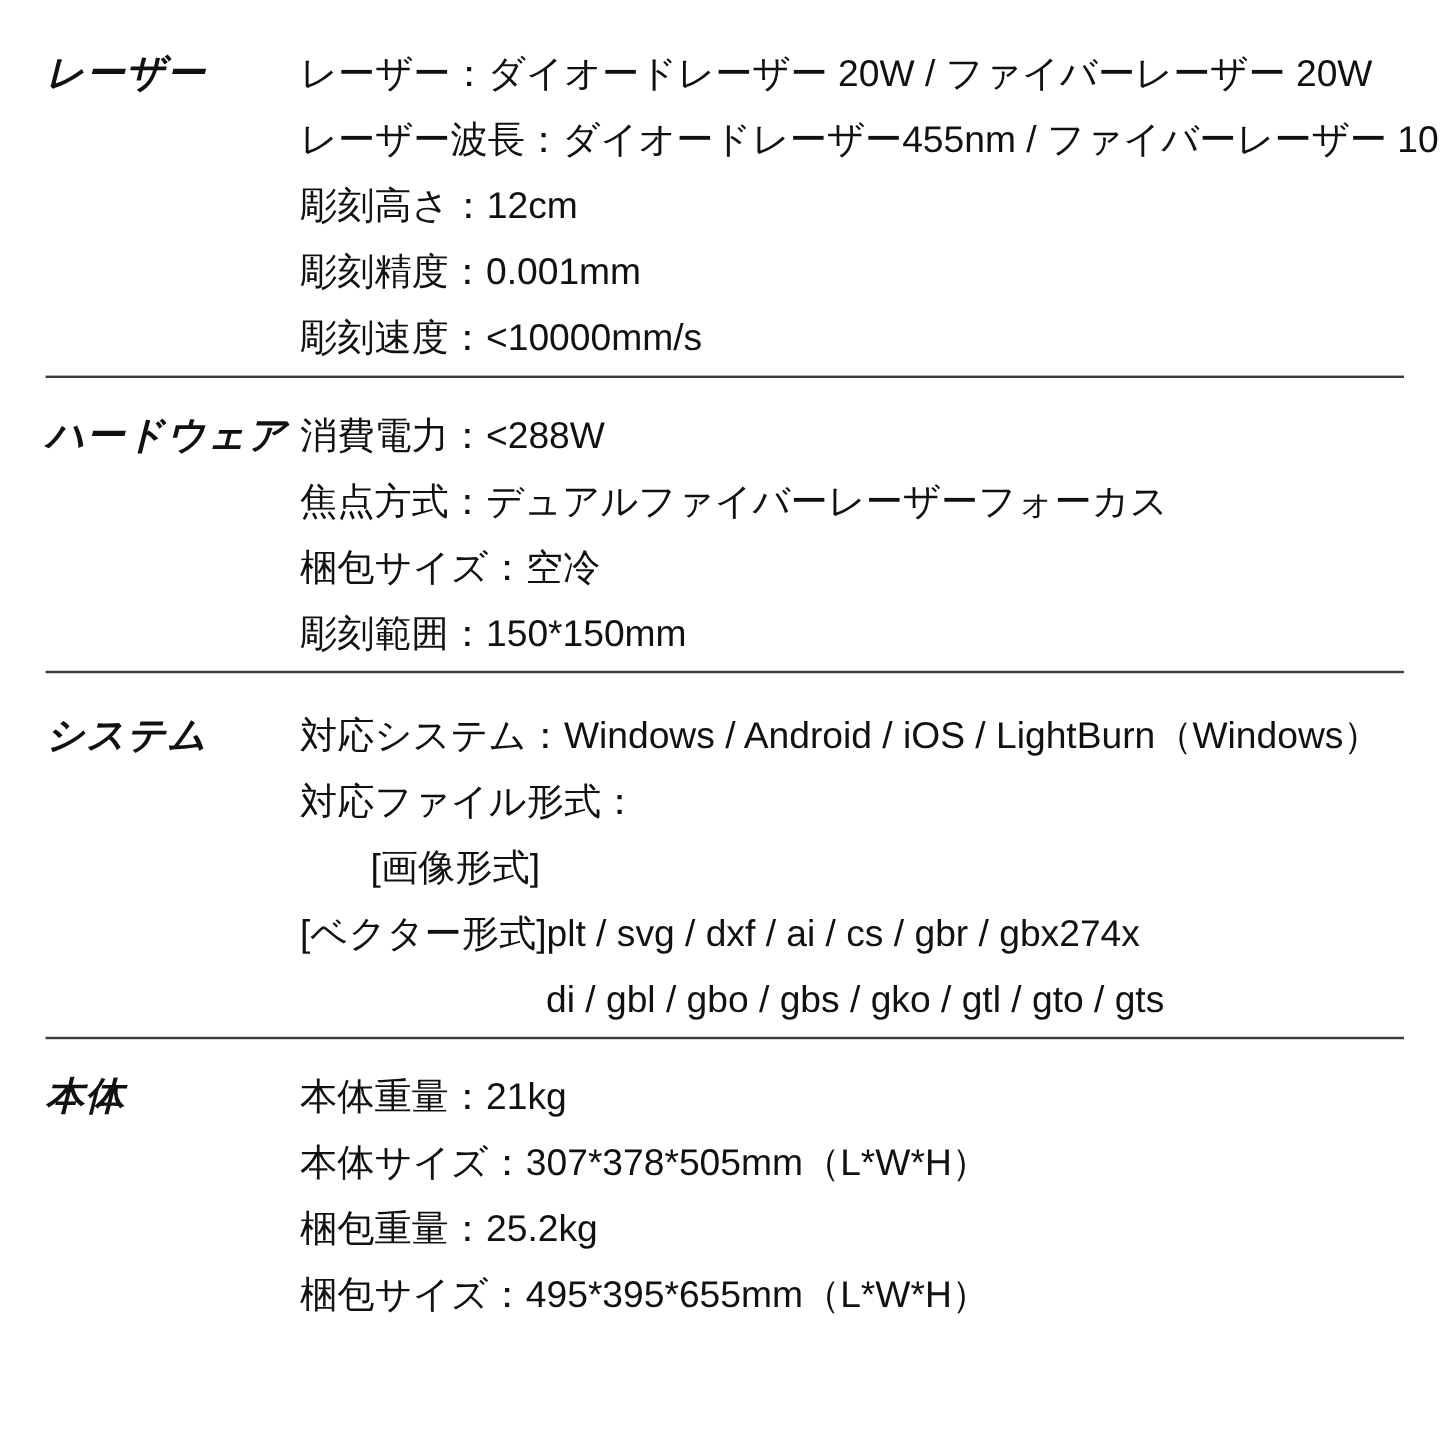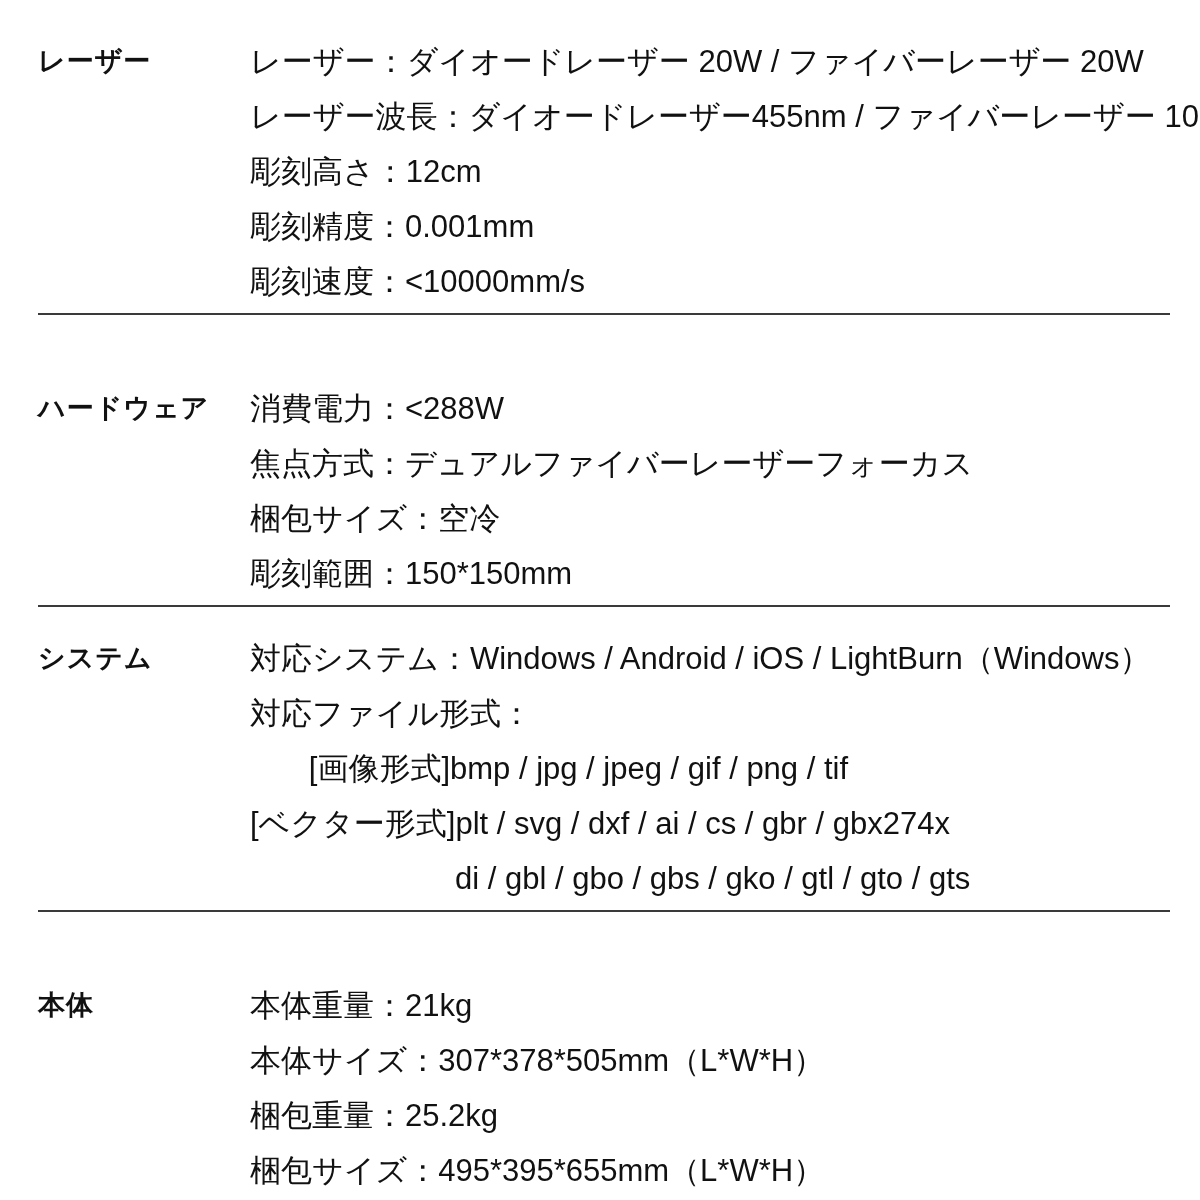--- a/index.html
+++ b/index.html
@@ -9,43 +9,44 @@
     color: #111111;
     font-family: "Liberation Sans", "DejaVu Sans", sans-serif;
     padding: 34px 30px 0 38px;
     overflow: hidden;
   }
   .spec-table { width: 100%; }
   .section { display: flex; align-items: flex-start; }
   .sec-header {
     width: 212px;
     flex: 0 0 212px;
-    font-size: 27px;
+    font-size: 32px;
     font-weight: 700;
     line-height: 55px;
     letter-spacing: 1px;
     white-space: nowrap;
+    font-style: italic;
   }
   .rows { flex: 1 1 auto; min-width: 0; }
   .row {
     font-size: 31px;
     font-weight: 400;
     line-height: 55px;
     white-space: nowrap;
   }
   .row.kv { display: flex; }
   .row .fmt-label { flex: 0 0 auto; min-width: 200px; white-space: nowrap; text-align: right; }
   .row .fmt-value { flex: 0 0 auto; white-space: nowrap; }
   .row.continuation { padding-left: 205px; }
   .divider {
     border: none;
     border-top: 2px solid #3a3a3a;
     margin-top: 4px;
   }
-  .pad-46 { padding-top: 66px; }
+  .pad-46 { padding-top: 20px; }
   .pad-50 { padding-top: 24px; }
 </style>
 </head>
 <body>
 
 <div class="spec-table">
 
   <div class="section">
     <div class="sec-header">レーザー</div>
     <div class="rows">
@@ -71,21 +72,20 @@
 
   <hr class="divider">
 
   <div class="section pad-50">
     <div class="sec-header">システム</div>
     <div class="rows">
       <div class="row">対応システム：Windows / Android / iOS / LightBurn（Windows）</div>
       <div class="row">対応ファイル形式：</div>
       <div class="row kv">
         <span class="fmt-label">[画像形式]</span>
-        <span class="fmt-value">bmp / jpg / jpeg / gif / png / tif</span>
       </div>
       <div class="row kv">
         <span class="fmt-label">[ベクター形式]</span>
         <span class="fmt-value">plt / svg / dxf / ai / cs / gbr / gbx274x</span>
       </div>
       <div class="row continuation">di / gbl / gbo / gbs / gko / gtl / gto / gts</div>
     </div>
   </div>
 
   <hr class="divider">

